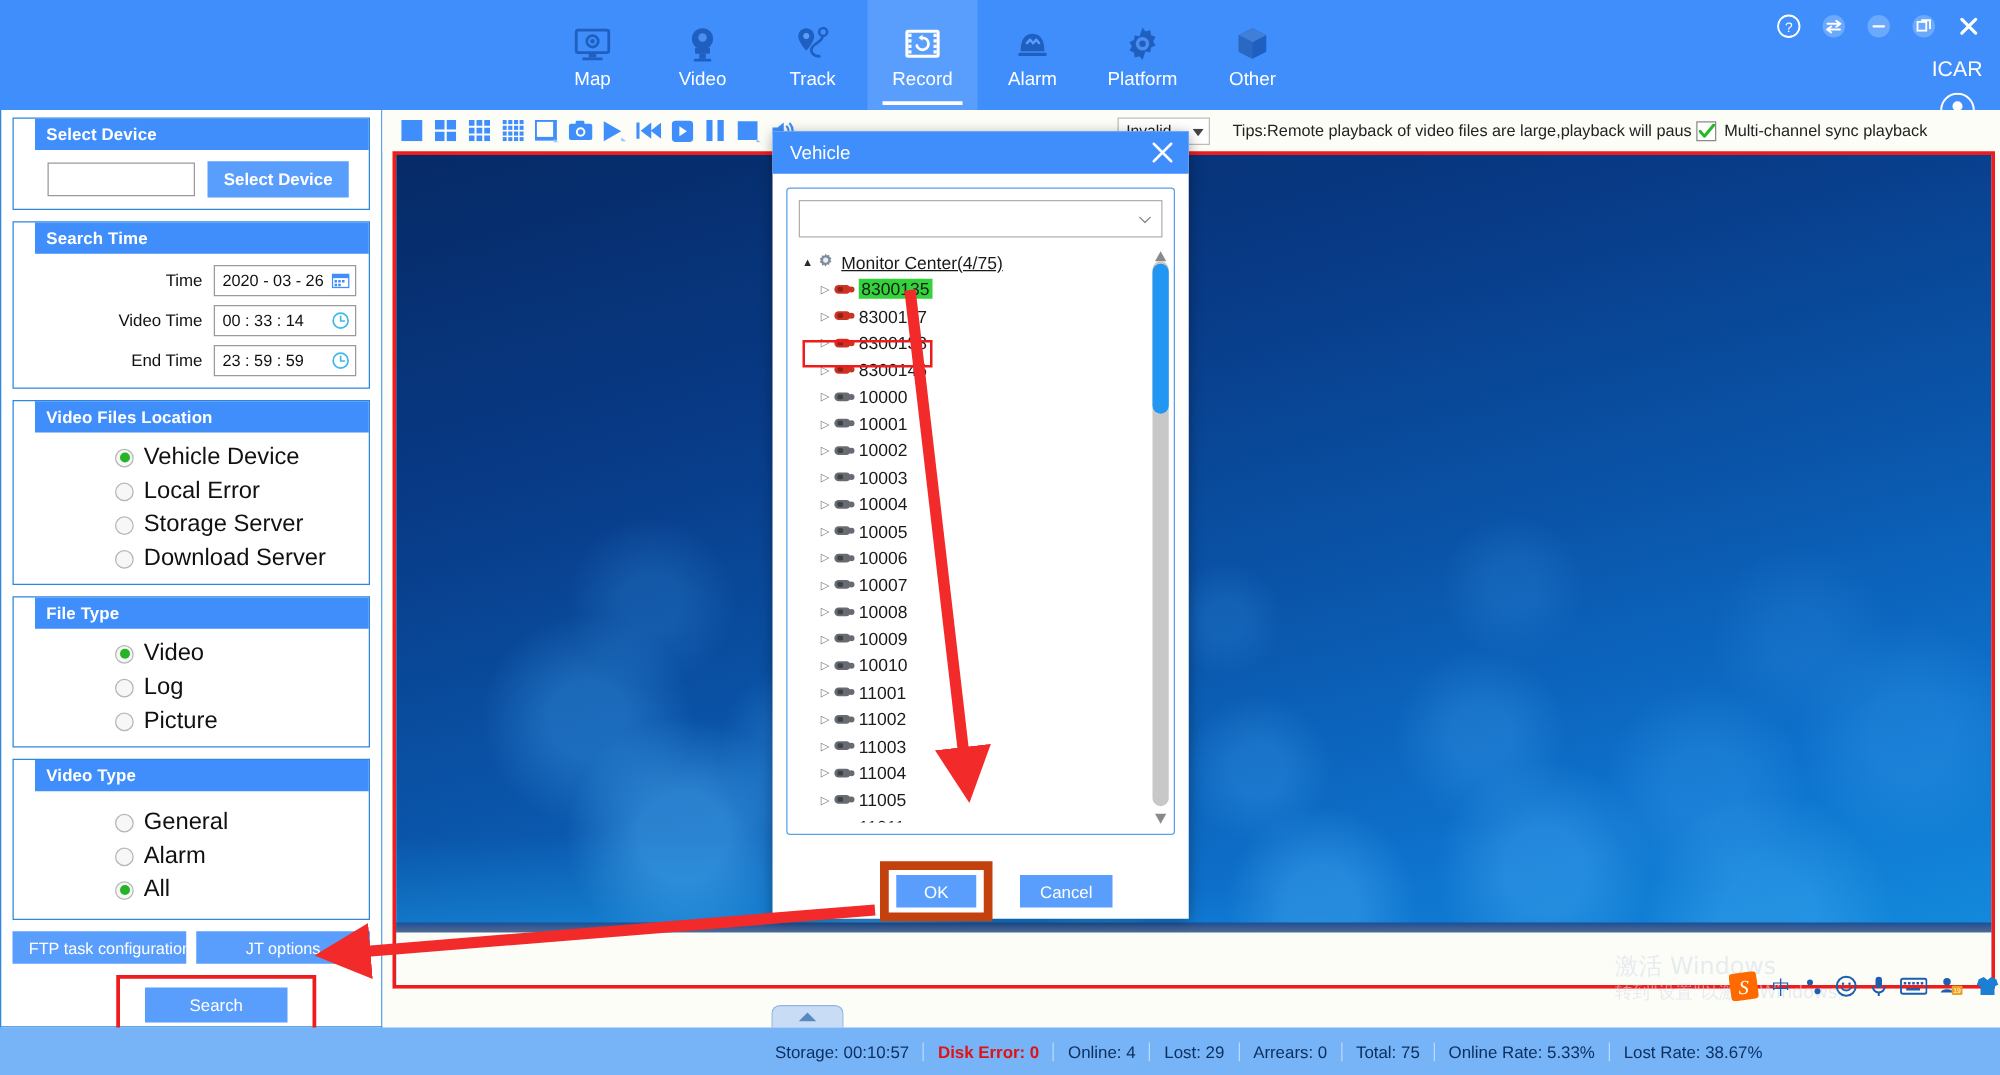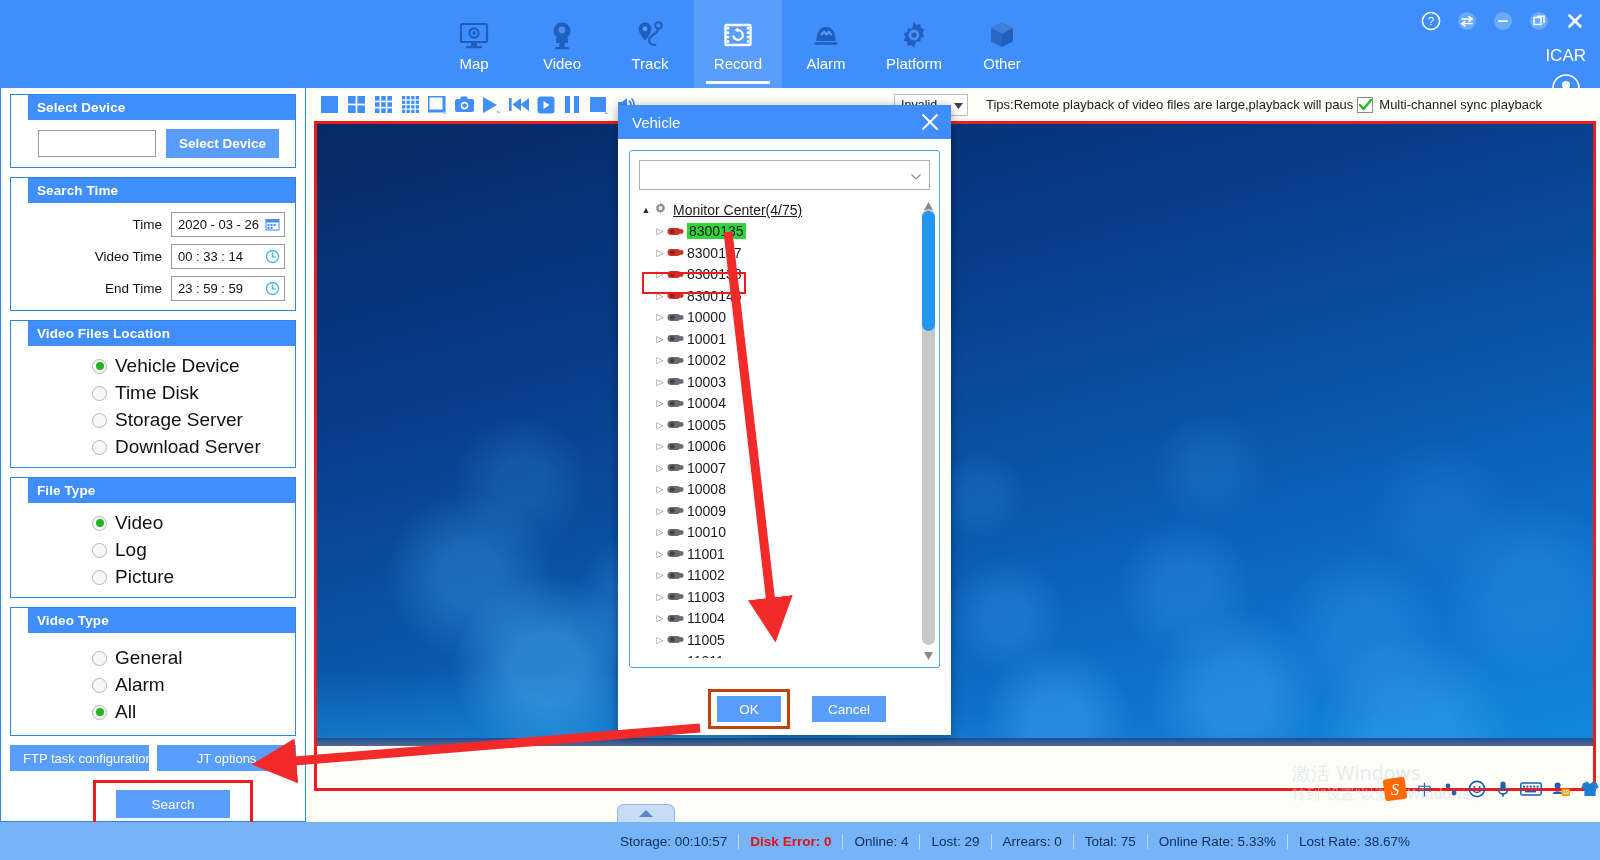--- a/index.html
+++ b/index.html
@@ -204,21 +204,21 @@
   }
   #tree-sb{
     position:absolute; right:2px; top:46px; width:17px; bottom:10px;
   }
   #tree-sb .track{ position:absolute; left:2px; right:2px; top:12px; bottom:12px; background:#c8c8c8; border-radius:7px;}
   #tree-sb .thumb{ position:absolute; left:2px; right:2px; top:14px; height:120px; background:#2196f3; border-radius:7px;}
   #tree-sb .up,#tree-sb .dn{ position:absolute; left:3px; width:11px; height:10px;}
   #tree-sb .up{ top:0; } #tree-sb .dn{ bottom:0; }
 
   #dlg-btns{ display:flex; justify-content:center; align-items:center; gap:22px; margin-top:21px; }
-  #ok-wrap{ border:3px solid #c2410c; padding:4px 6px;margin-left:25px; }
+  #ok-wrap{ border:7px solid #c2410c; padding:4px 6px;margin-left:25px; }
   .dlg-btn{
     background:#5a9efd; color:#fff; border:none; width:64px; height:26px;
     font-size:13.5px; cursor:pointer; font-family:inherit;
   }
   .dlg-btn.wide{ width:74px; }
 
   
   #annot{ position:absolute; left:0; top:0; width:1600px; height:860px; pointer-events:none; }
 
   
@@ -455,21 +455,21 @@
   <div class="panel">
     <div class="panel-hd">Video Files Location</div>
     <div class="panel-bd">
       <div class="radio-list">
         <div class="radio-row">
           <span class="rad on"></span>
           <span>Vehicle Device</span>
         </div>
         <div class="radio-row">
           <span class="rad"></span>
-          <span>Time Disk</span>
+          <span>Local Error</span>
         </div>
         <div class="radio-row">
           <span class="rad"></span>
           <span>Storage Server</span>
         </div>
         <div class="radio-row">
           <span class="rad"></span>
           <span>Download Server</span>
         </div>
       </div>

